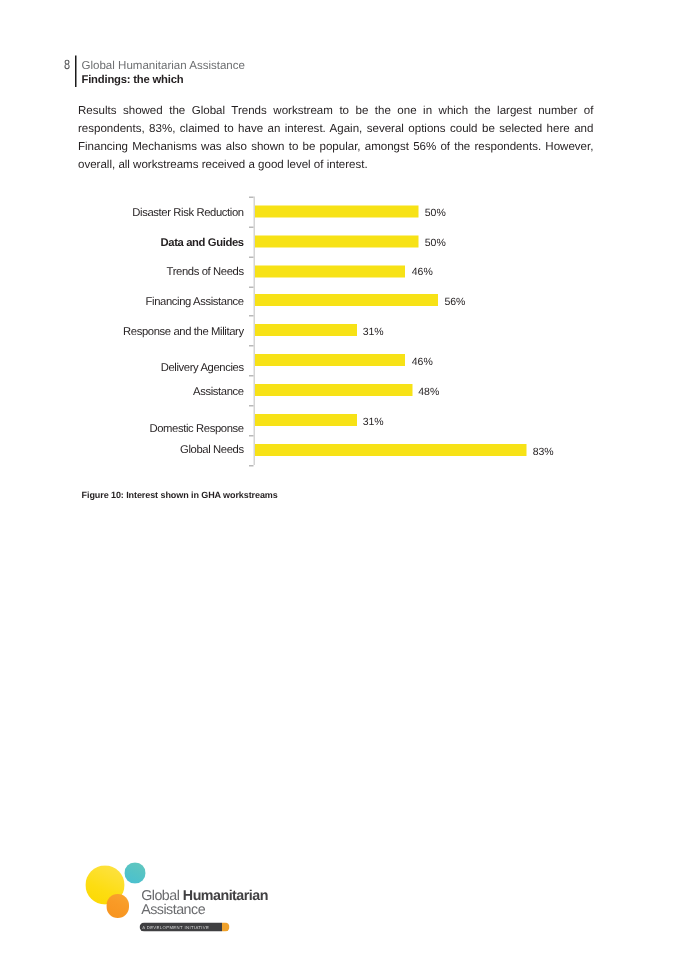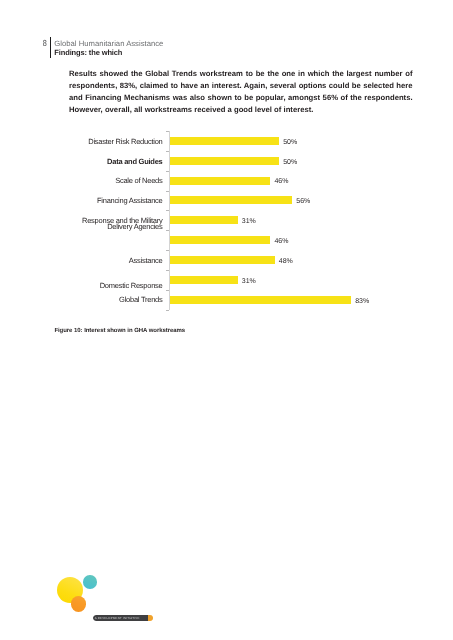--- a/index.html
+++ b/index.html
@@ -36,22 +36,22 @@
     position: absolute; left: 54.35px; top: 39.3px;
     font-size: 7.7px; color: #6d6f71; line-height: 9px; white-space: nowrap; text-align: center;
   }
   .header-sub {
     position: absolute; left: 54.35px; top: 48.4px;
     font-size: 7.5px; letter-spacing: -0.13px; color: #231f20; font-weight: bold; line-height: 9px; white-space: nowrap;
   }
 
   
   .body-copy {
-    position: absolute; left: 69px; top: 68.4px; width: 343.6px;
-    font-size: 7.7px; line-height: 11.95px; text-align: justify; color: #231f20; font-weight: bold;
+    position: absolute; left: 52px; top: 68.4px; width: 343.6px;
+    font-size: 7.7px; line-height: 11.95px; text-align: justify; color: #231f20;
   }
 
   
   .chart { position: absolute; left: 0; top: 0; width: 453px; height: 640px; pointer-events:none; }
   .axis { position: absolute; left: 168.8px; top: 131px; width: 1.3px; height: 179.2px; background: #d4d4d4; }
   .tick { position: absolute; left: 166.3px; width: 2.7px; height: 1px; background: #b9b9b9; }
   .clabel {
     position: absolute; right: 290.5px; font-size: 7.5px; letter-spacing: -0.25px; color: #231f20;
     line-height: 8px; white-space: nowrap; text-align: center; margin-left: 30px;
   }
@@ -119,56 +119,57 @@
         <div class="tick" style="top: 131px; background-color: rgb(185, 185, 185);"></div>
         <div class="tick" style="top: 150.85px; background-color: rgb(185, 185, 185);"></div>
         <div class="clabel" style="top: 137.675px; color: rgb(35, 31, 32);">Disaster Risk Reduction</div>
         <div class="cbar" style="top: 136.825px; width: 109px; background: rgb(247, 226, 22);"></div>
         <div class="cval" style="top: 138.725px; left: 283.2px; color: rgb(35, 31, 32);">50%</div>
         <div class="tick" style="top: 170.7px; background-color: rgb(185, 185, 185);"></div>
         <div class="clabel" style="top: 157.525px; color: rgb(35, 31, 32); font-weight: bold;">Data and Guides</div>
         <div class="cbar" style="top: 156.675px; width: 109px; background: rgb(247, 226, 22);"></div>
         <div class="cval" style="top: 158.575px; left: 283.2px; color: rgb(35, 31, 32);">50%</div>
         <div class="tick" style="top: 190.55px; background-color: rgb(185, 185, 185);"></div>
-        <div class="clabel" style="top: 177.375px; color: rgb(35, 31, 32);">Scale of Needs</div>
+        <div class="clabel" style="top: 177.375px; color: rgb(35, 31, 32);">Trends of Needs</div>
         <div class="cbar" style="top: 176.525px; width: 100.28px; background: rgb(247, 226, 22);"></div>
         <div class="cval" style="top: 178.425px; left: 274.48px; color: rgb(35, 31, 32);">46%</div>
         <div class="tick" style="top: 210.4px; background-color: rgb(185, 185, 185);"></div>
         <div class="clabel" style="top: 197.225px; color: rgb(35, 31, 32);">Financing Assistance</div>
         <div class="cbar" style="top: 196.375px; width: 122.08px; background: rgb(247, 226, 22);"></div>
         <div class="cval" style="top: 198.275px; left: 296.28px; color: rgb(35, 31, 32);">56%</div>
         <div class="tick" style="top: 230.25px; background-color: rgb(185, 185, 185);"></div>
         <div class="clabel" style="top: 217.075px; color: rgb(35, 31, 32);">Response and the Military</div>
         <div class="cbar" style="top: 216.225px; width: 67.58px; background: rgb(247, 226, 22);"></div>
         <div class="cval" style="top: 218.125px; left: 241.78px; color: rgb(35, 31, 32);">31%</div>
         <div class="tick" style="top: 250.1px; background-color: rgb(185, 185, 185);"></div>
-        <div class="clabel" style="top: 223px; color: rgb(35, 31, 32);">Delivery Agencies</div>
+        <div class="clabel" style="top: 241px; color: rgb(35, 31, 32);">Delivery Agencies</div>
         <div class="cbar" style="top: 236.075px; width: 100.28px; background: rgb(247, 226, 22);"></div>
         <div class="cval" style="top: 237.975px; left: 274.48px; color: rgb(35, 31, 32);">46%</div>
         <div class="tick" style="top: 269.95px; background-color: rgb(185, 185, 185);"></div>
         <div class="clabel" style="top: 256.775px; color: rgb(35, 31, 32);">Assistance</div>
         <div class="cbar" style="top: 255.925px; width: 104.64px; background: rgb(247, 226, 22);"></div>
         <div class="cval" style="top: 257.825px; left: 278.84px; color: rgb(35, 31, 32);">48%</div>
         <div class="tick" style="top: 289.8px; background-color: rgb(185, 185, 185);"></div>
         <div class="clabel" style="top: 282px; color: rgb(35, 31, 32);">Domestic Response</div>
         <div class="cbar" style="top: 275.775px; width: 67.58px; background: rgb(247, 226, 22);"></div>
         <div class="cval" style="top: 277.675px; left: 241.78px; color: rgb(35, 31, 32);">31%</div>
         <div class="tick" style="top: 309.65px; background-color: rgb(185, 185, 185);"></div>
-        <div class="clabel" style="top: 296.475px; color: rgb(35, 31, 32);">Global Trends</div>
+        <div class="clabel" style="top: 296.475px; color: rgb(35, 31, 32);">Global Needs</div>
         <div class="cbar" style="top: 295.625px; width: 180.94px; background: rgb(247, 226, 22);"></div>
         <div class="cval" style="top: 297.525px; left: 355.14px; color: rgb(35, 31, 32);">83%</div>
       </div>
   </div>
 
   <div class="caption">Figure 10: Interest shown in GHA workstreams</div>
 
   <div class="logo">
     <div class="logo-circle lc-yellow" style="background-color: rgb(253, 221, 18);"></div>
     <div class="logo-circle lc-teal" style="background-color: rgb(84, 195, 198);"></div>
     <div class="logo-circle lc-orange" style="background-color: rgb(249, 154, 38);"></div>
+    <div class="logo-text" style="color: rgb(106, 107, 110);"><span>Global </span><b>Humanitarian</b><br><span>Assistance</span></div>
     <div class="logo-tag">
       <div class="logo-tag-dark" style="background-color: rgb(63, 63, 65);"></div>
       <div class="logo-tag-orange"></div>
       <div class="logo-tag-text">A DEVELOPMENT INITIATIVE</div>
     </div>
   </div>
 
 </div>
 
 </body></html>

